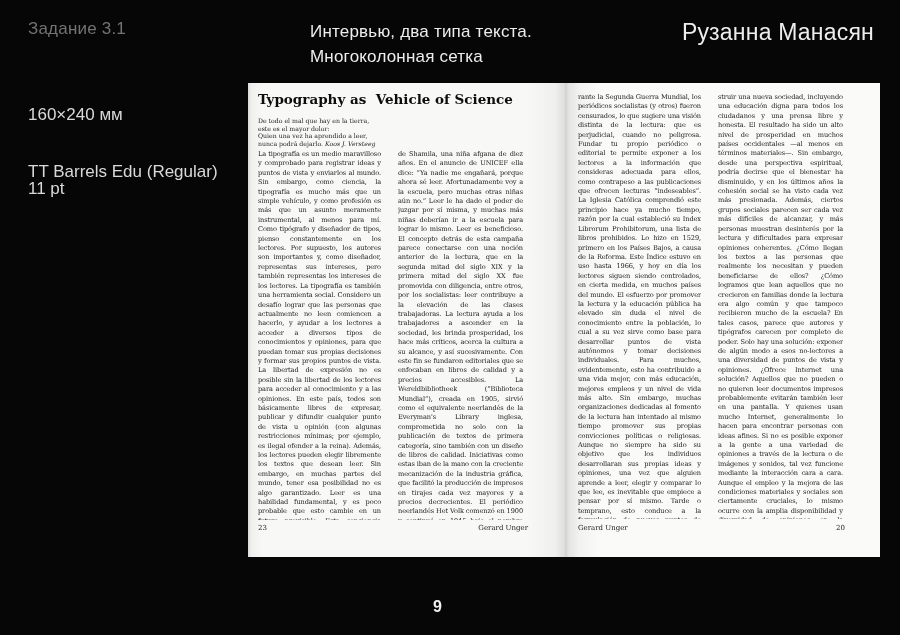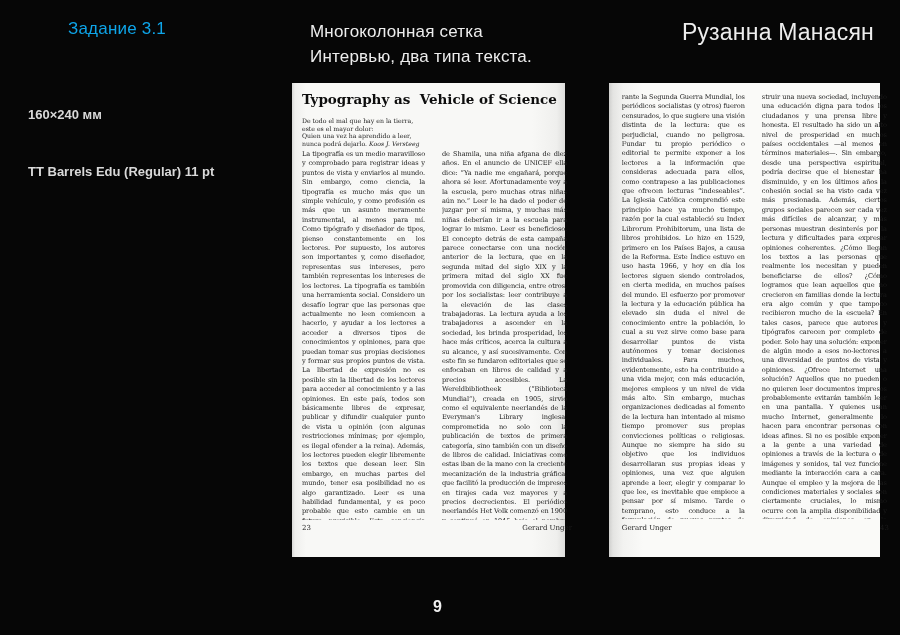--- a/index.html
+++ b/index.html
@@ -7,49 +7,49 @@
   body {
     position: relative;
     background: #060606;
     font-family: "Liberation Sans", sans-serif;
     overflow: hidden;
   }
 
   
   .hdr-task {
     position: absolute; left: 28px; top: 19px;
-    color: #0ea5e9; font-size: 17px; letter-spacing: .2px; margin-left: 40px;
+    color: #737373; font-size: 17px; letter-spacing: .2px;
   }
   .hdr-subtitle {
     position: absolute; left: 310px; top: 19px;
     color: #ededed; font-size: 17px; line-height: 25px; letter-spacing: .2px;
   }
   .hdr-author {
     position: absolute; right: 26px; top: 19px;
     color: #ededed; font-size: 23px; letter-spacing: .2px;
   }
   .side {
     position: absolute; left: 28px; top: 106px; width: 200px;
-    color: #d9d9d9; font-size: 13px; line-height: 17px; font-weight: bold;
+    color: #d9d9d9; font-size: 17px; line-height: 17px;
   }
   .side .blk { margin-bottom: 17px; }
   .side .val { width: 192px; margin-top: 40px; }
   .slide-num {
     position: absolute; left: 0; right: 458px; top: 598px;
     text-align: right;
     color: #f0f0f0; font-size: 16px; font-weight: bold;
   }
 
   
   .spread {
     position: absolute; left: 248px; top: 83px;
     width: 632px; height: 474px;
     display: flex;
   }
-  .page { position: relative; height: 474px; margin-left: 44px; }
+  .page { position: relative; height: 474px; }
   .page-left {
     width: 317px;
     background: linear-gradient(to right,
       #d9d9d7 0px, #efefed 3px, #f8f8f6 14px,
       #f8f8f6 88%, #efefed 97%, #dddddb 100%);
   }
   .page-right {
     width: 315px;
     background: linear-gradient(to right,
       #cfcfcd 0px, #e4e4e2 4px, #f2f2f0 14px, #fafaf8 34px, #fafaf8 100%);
@@ -86,22 +86,22 @@
   }
   .page-left  .page-footer { left: 10px; width: 270px; }
   .page-right .page-footer { left: 13px; width: 267px; }
 </style>
 </head>
 <body>
 
 <div class="hdr-task">Задание 3.1</div>
 
 <div class="hdr-subtitle">
+  <div>Интервью, два типа текста.</div>
   <div>Многоколонная сетка</div>
-  <div>Интервью, два типа текста.</div>
 </div>
 
 <div class="hdr-author">Рузанна Манасян</div>
 
 <div class="side">
   <div class="blk">160×240 мм</div>
   <div class="blk">
     <div class="val">TT Barrels Edu (Regular) 11 pt</div>
   </div>
 </div>
@@ -129,19 +129,19 @@
     </div>
   </div>
 
   <div class="page page-right">
     <div class="cols">
       <div class="col">rante la Segunda Guerra Mundial, los periódicos socialistas (y otros) fueron censurados, lo que sugiere una visión distinta de la lectura: que es perjudicial, cuando no peligrosa. Fundar tu propio periódico o editorial te permite exponer a los lectores a la información que consideras adecuada para ellos, como contrapeso a las publicaciones que ofrecen lecturas “indeseables”. La Iglesia Católica comprendió este principio hace ya mucho tiempo, razón por la cual estableció su Index Librorum Prohibitorum, una lista de libros prohibidos. Lo hizo en 1529, primero en los Países Bajos, a causa de la Reforma. Este Índice estuvo en uso hasta 1966, y hoy en día los lectores siguen siendo controlados, en cierta medida, en muchos países del mundo. El esfuerzo por promover la lectura y la educación pública ha elevado sin duda el nivel de conocimiento entre la población, lo cual a su vez sirve como base para desarrollar puntos de vista autónomos y tomar decisiones individuales. Para muchos, evidentemente, esto ha contribuido a una vida mejor, con más educación, mejores empleos y un nivel de vida más alto. Sin embargo, muchas organizaciones dedicadas al fomento de la lectura han intentado al mismo tiempo promover sus propias convicciones políticas o religiosas. Aunque no siempre ha sido su objetivo que los individuos desarrollaran sus propias ideas y opiniones, una vez que alguien aprende a leer, elegir y comparar lo que lee, es inevitable que empiece a pensar por sí mismo. Tarde o temprano, esto conduce a la formulación de nuevos puntos de vista y opiniones, e incluso, quizás, al abandono de los sesgos de las organizaciones que promovieron la lectura en primer lugar. Después de 1945 se dedicó mucho esfuerzo a con-</div>
       <div class="col">struir una nueva sociedad, incluyendo una educación digna para todos los ciudadanos y una prensa libre y honesta. El resultado ha sido un alto nivel de prosperidad en muchos países occidentales —al menos en términos materiales—. Sin embargo, desde una perspectiva espiritual, podría decirse que el bienestar ha disminuido, y en los últimos años la cohesión social se ha visto cada vez más presionada. Además, ciertos grupos sociales parecen ser cada vez más difíciles de alcanzar, y más personas muestran desinterés por la lectura y dificultades para expresar opiniones coherentes. ¿Cómo llegan los textos a las personas que realmente los necesitan y pueden beneficiarse de ellos? ¿Cómo logramos que lean aquellos que no crecieron en familias donde la lectura era algo común y que tampoco recibieron mucho de la escuela? En tales casos, parece que autores y tipógrafos carecen por completo de poder. Solo hay una solución: exponer de algún modo a esos no-lectores a una diversidad de puntos de vista y opiniones. ¿Ofrece Internet una solución? Aquellos que no pueden o no quieren leer documentos impresos probablemente evitarán también leer en una pantalla. Y quienes usan mucho Internet, generalmente lo hacen para encontrar personas con ideas afines. Si no es posible exponer a la gente a una variedad de opiniones a través de la lectura o de imágenes y sonidos, tal vez funcione mediante la interacción cara a cara. Aunque el empleo y la mejora de las condiciones materiales y sociales son ciertamente cruciales, lo mismo ocurre con la amplia disponibilidad y diversidad de opiniones en la sociedad. En más de una ocasión me he encontrado con la crítica de que, cuando se trata de las necesidades básicas.</div>
     </div>
     <div class="page-footer">
       <span>Gerard Unger</span>
-      <span>43</span>
+      <span>20</span>
     </div>
   </div>
 
 </div>
 
 <div class="slide-num">9</div>
 
 </body></html>

